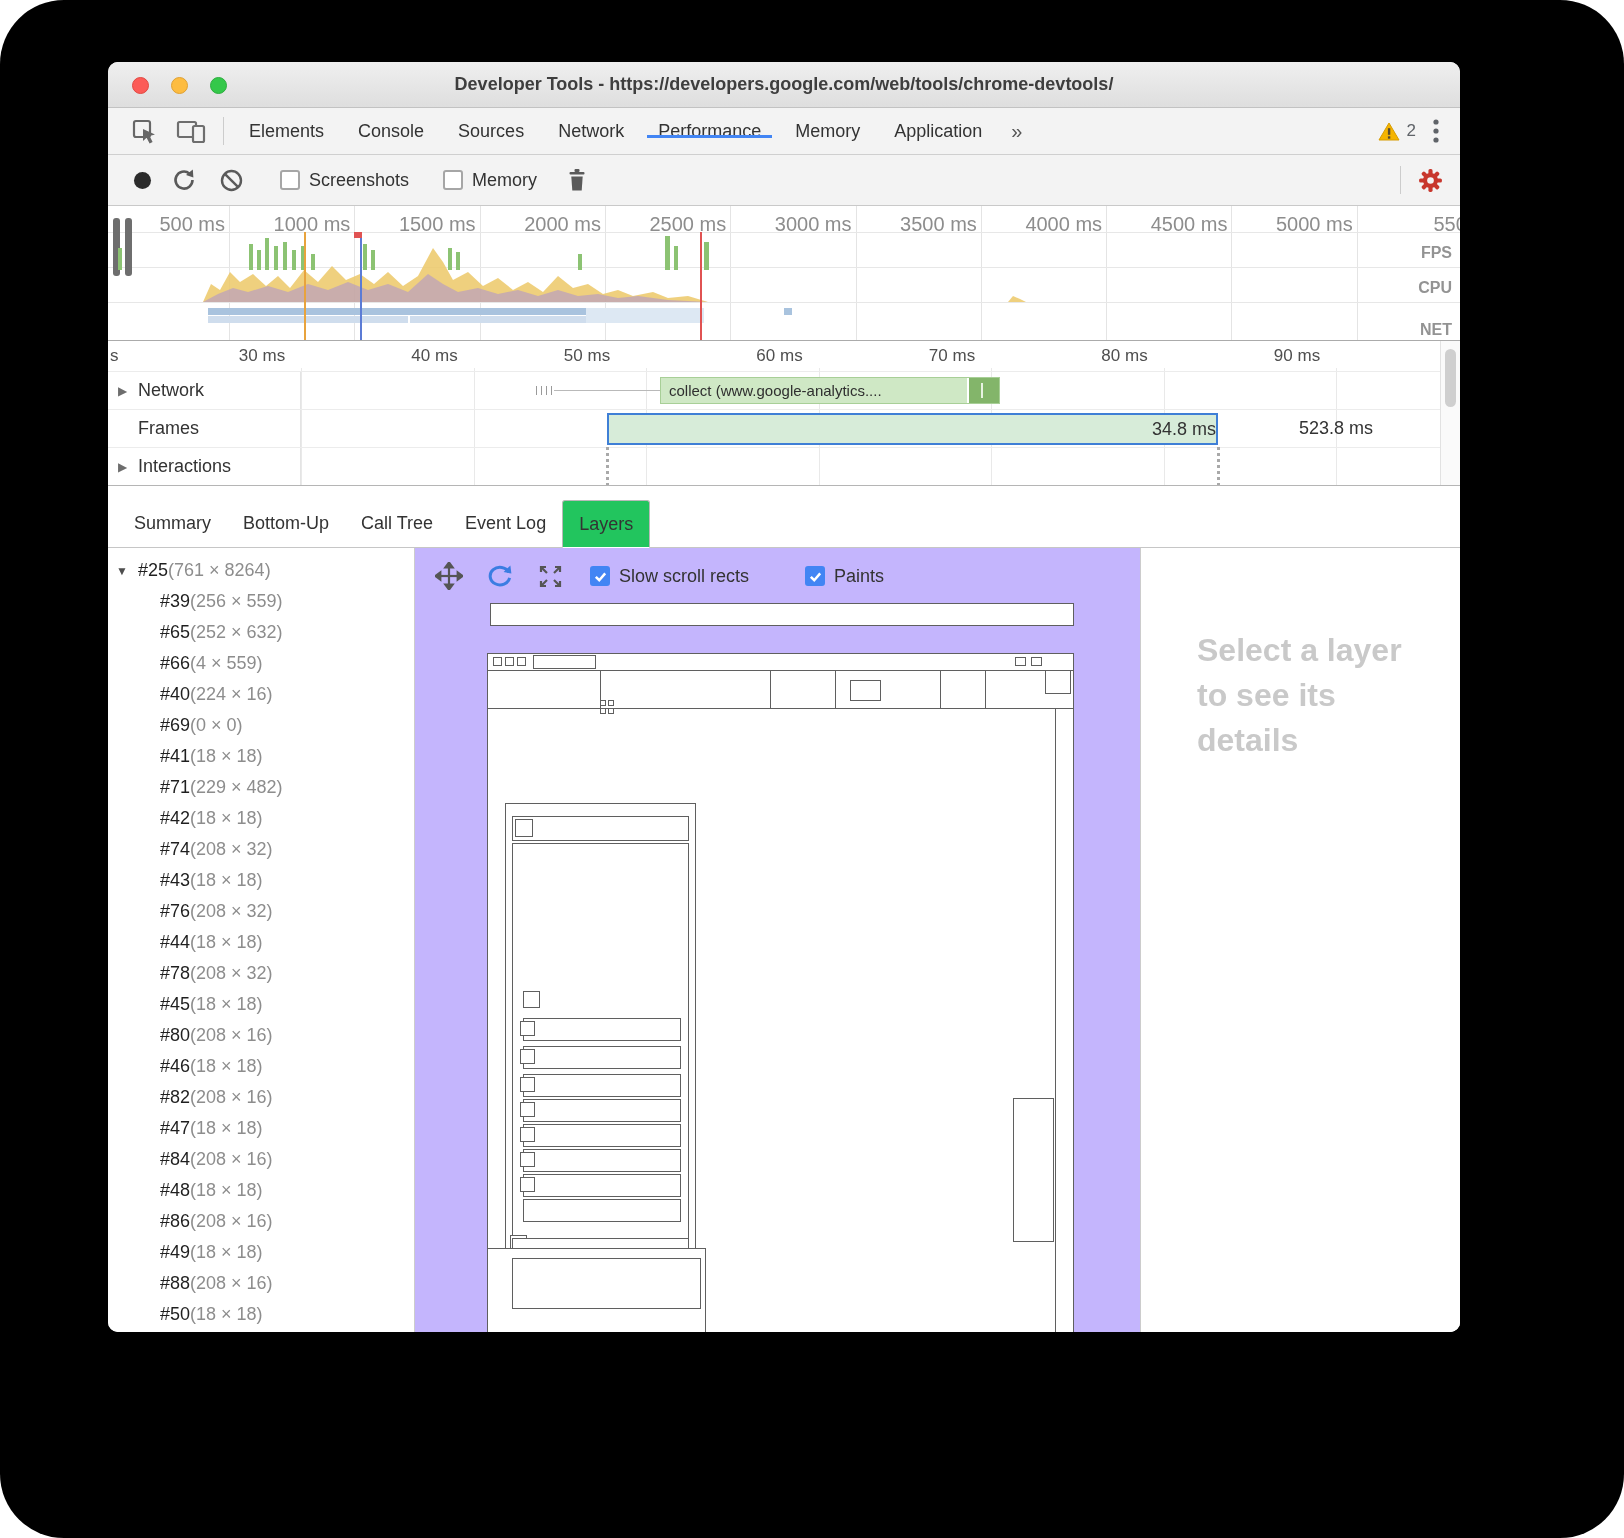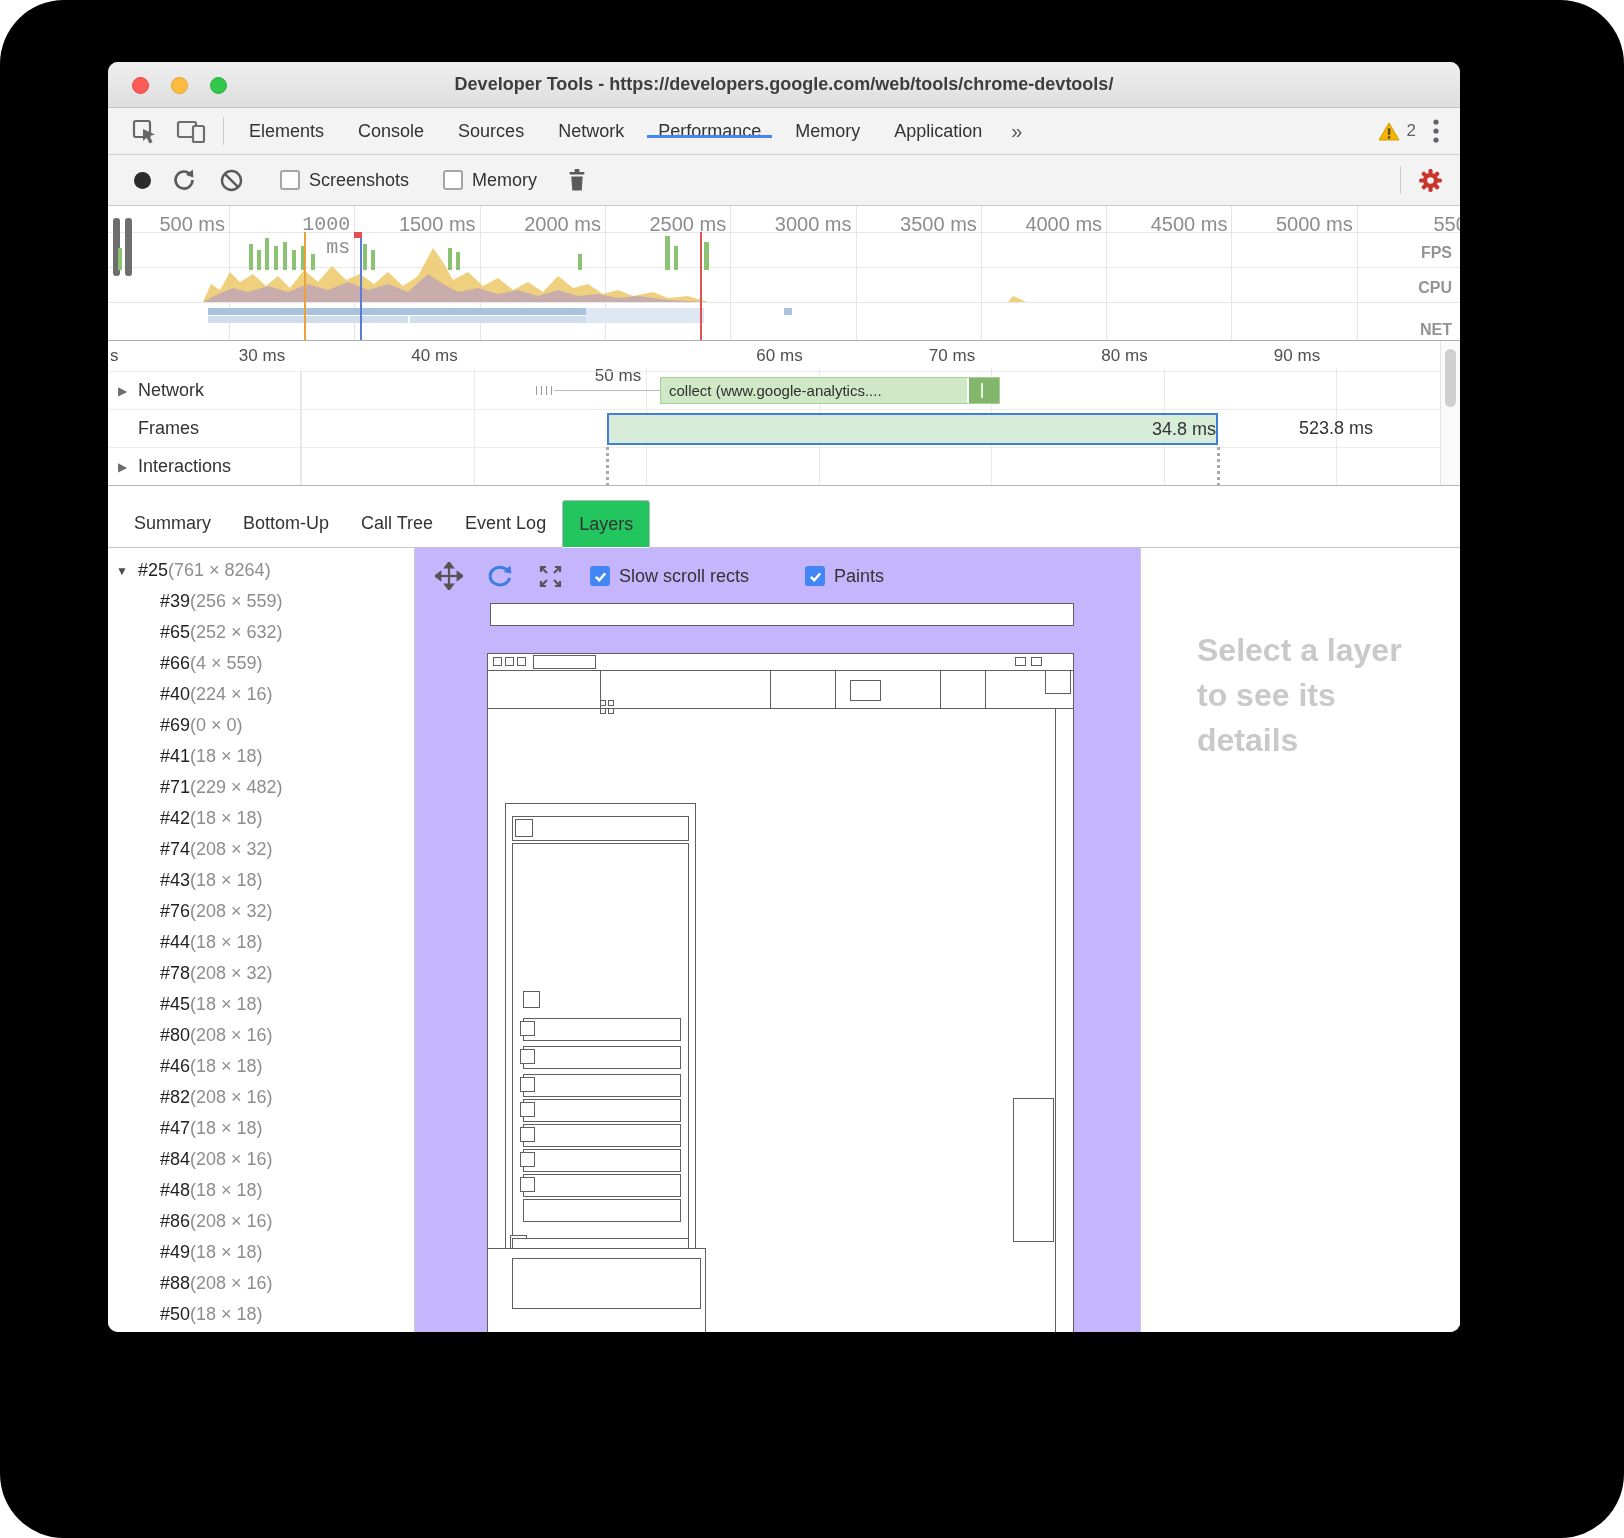--- a/index.html
+++ b/index.html
@@ -228,21 +228,21 @@
           <div class="ov-line" style="left: 872.8px;"></div>
           <div class="ov-line" style="left: 998.1px;"></div>
           <div class="ov-line" style="left: 1123.4px;"></div>
           <div class="ov-line" style="left: 1248.7px;"></div>
         </div>
       <div class="ov-hline" style="top:26px"></div>
       <div class="ov-hline" style="top:61px"></div>
       <div class="ov-hline" style="top:96px"></div>
       <div>
           <span class="ov-tick" style="left: 37px;">500 ms</span>
-          <span class="ov-tick" style="left: 162.3px; font-family: Liberation Mono, monospace;">1000 ms</span>
+          <span class="ov-tick" style="left: 162.3px;">1000 ms</span>
           <span class="ov-tick" style="left: 287.6px;">1500 ms</span>
           <span class="ov-tick" style="left: 412.9px;">2000 ms</span>
           <span class="ov-tick" style="left: 538.2px;">2500 ms</span>
           <span class="ov-tick" style="left: 663.5px;">3000 ms</span>
           <span class="ov-tick" style="left: 788.8px;">3500 ms</span>
           <span class="ov-tick" style="left: 914.1px;">4000 ms</span>
           <span class="ov-tick" style="left: 1039.4px;">4500 ms</span>
           <span class="ov-tick" style="left: 1164.7px;">5000 ms</span>
           <span class="ov-tick" style="left: 1290px;">5500</span>
         </div>
@@ -299,21 +299,21 @@
           <div class="tl-gridline" style="left: 538px;"></div>
           <div class="tl-gridline" style="left: 710.5px;"></div>
           <div class="tl-gridline" style="left: 883px;"></div>
           <div class="tl-gridline" style="left: 1055.5px;"></div>
           <div class="tl-gridline" style="left: 1228px;"></div>
         </div>
       <span class="tl-edge">s</span>
       <div>
           <span class="tl-tick" style="left: 99px;">30 ms</span>
           <span class="tl-tick" style="left: 271.5px;">40 ms</span>
-          <span class="tl-tick" style="left: 455px; margin-top: 20px;">50 ms</span>
+          <span class="tl-tick" style="left: 424px;">50 ms</span>
           <span class="tl-tick" style="left: 616.5px;">60 ms</span>
           <span class="tl-tick" style="left: 789px;">70 ms</span>
           <span class="tl-tick" style="left: 961.5px;">80 ms</span>
           <span class="tl-tick" style="left: 1134px;">90 ms</span>
         </div>
 
       <div class="tl-rows">
         <div class="label-sep" style="height:114px"></div>
 
         <div class="tl-row">

